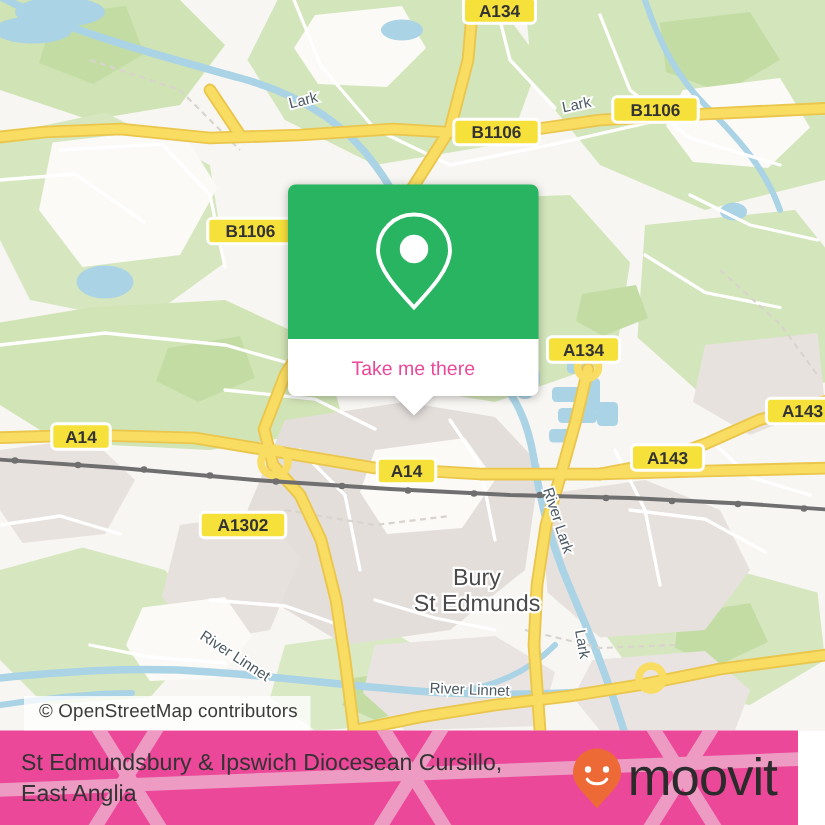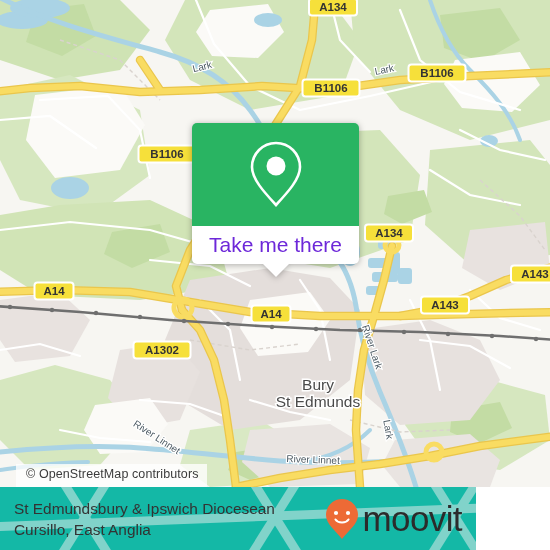--- a/index.html
+++ b/index.html
@@ -61,40 +61,40 @@
     align-items: center;
     justify-content: center;
   }
   #callout-label {
     height: 38px;
     background: #ffffff;
     border-radius: 0 0 5px 5px;
     display: flex;
     align-items: center;
     justify-content: center;
-    font-size: 21px;
-    color: #6d28d9;
+    font-size: 13px;
+    color: #ec4899;
   }
   #callout-tail {
     position: absolute;
     left: 50%;
     bottom: -13px;
     margin-left: -14px;
     width: 0; height: 0;
     border-left: 14px solid transparent;
     border-right: 14px solid transparent;
     border-top: 14px solid #ffffff;
   }
 
   
   #footer {
     position: absolute;
     left: 0; top: 487px;
-    width: 476px; height: 63px;
-    background: #14b8a6;
+    width: 532px; height: 63px;
+    background: #ec4899;
     overflow: hidden;
   }
   #footer-watermark {
     position: absolute;
     inset: 0;
     opacity: 0.5;
   }
   #footer-inner {
     position: absolute;
     inset: 0;

